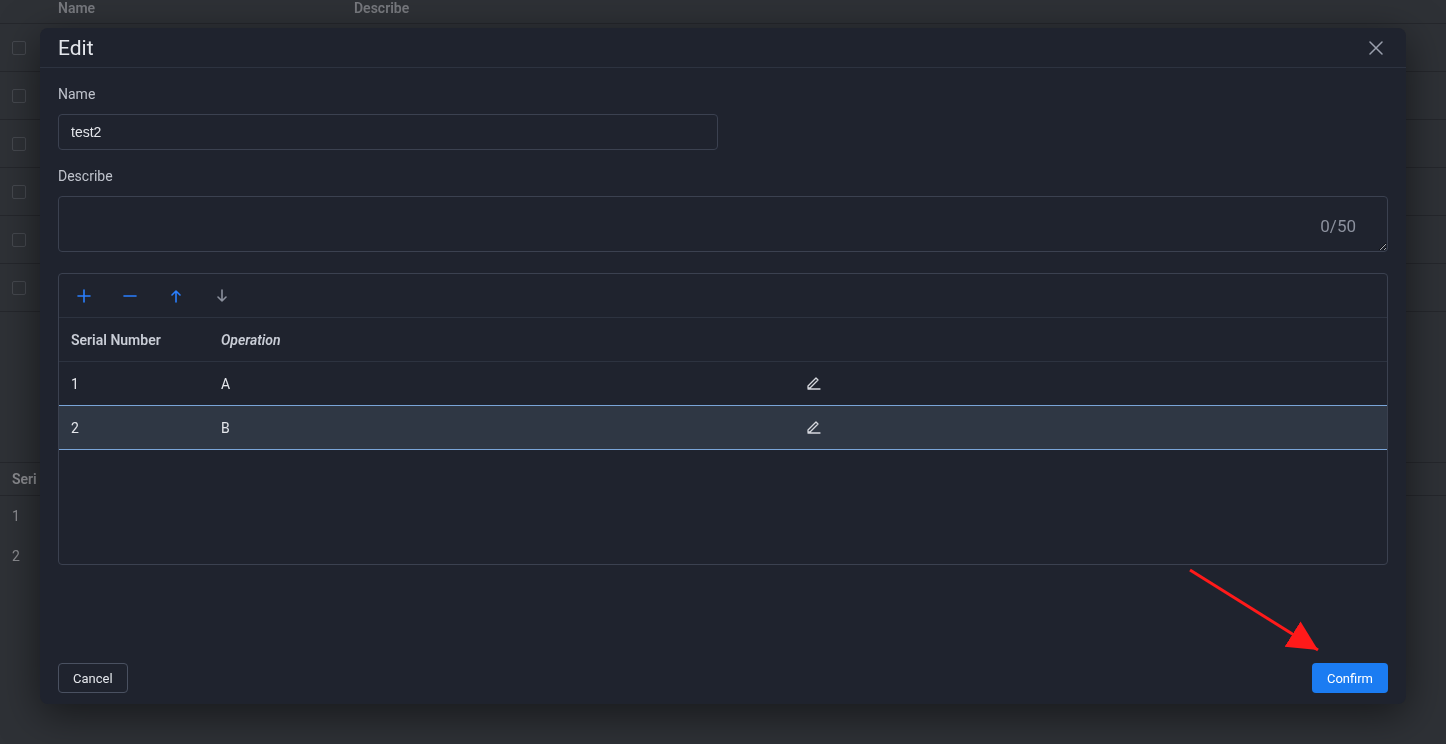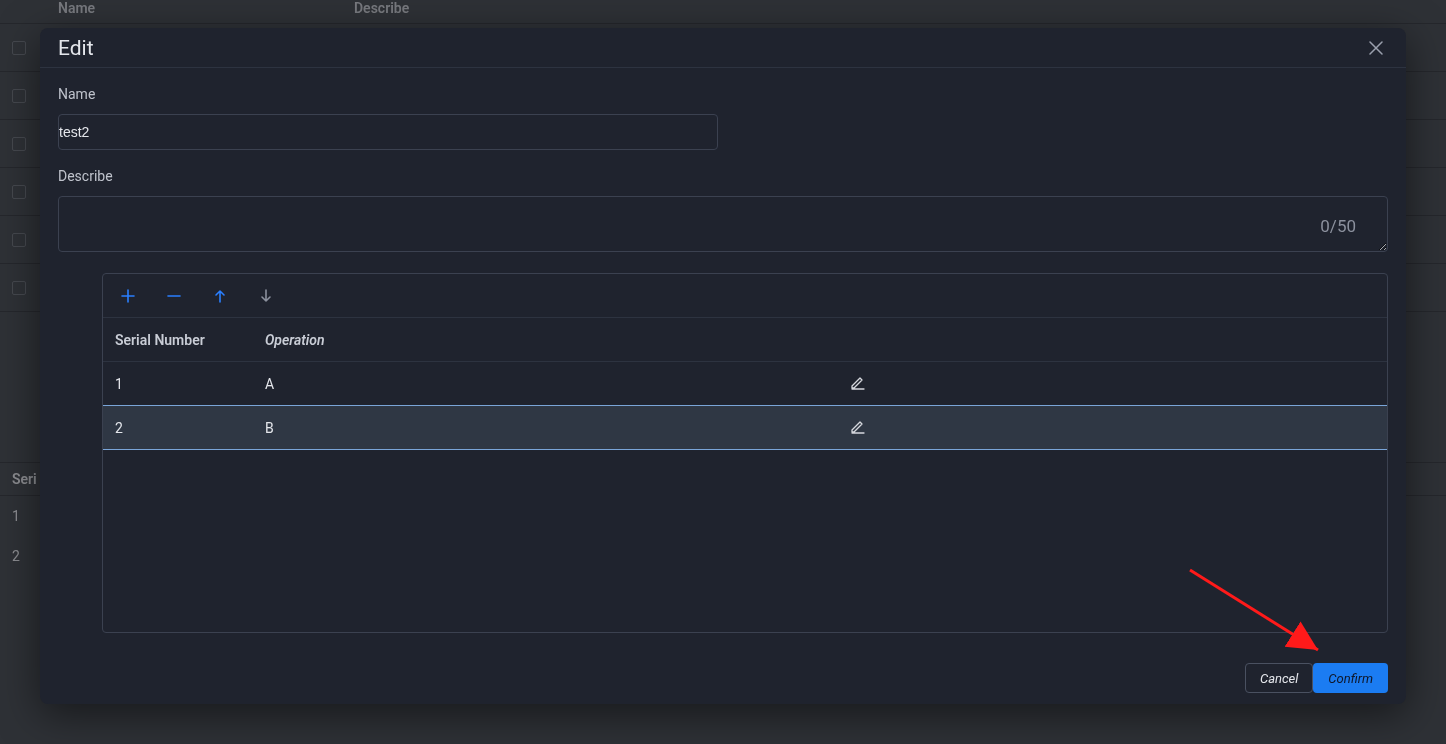--- a/index.html
+++ b/index.html
@@ -95,21 +95,21 @@
   padding: 18px 18px 10px 18px;
   overflow: auto;
 }
 .fld-label { color: #bfc3cc; margin-bottom: 12px; }
 .fld-input {
   width: 660px;
   height: 36px;
   background: transparent;
   border: 1px solid #3b4150;
   border-radius: 4px;
-  padding: 0 0;
+  padding: 0 12px;
   color: #e4e6eb;
   font-size: 14px;
   outline: none;
 }
 .fld-textarea-wrap {
   position: relative;
   width: 100%;
 }
 .fld-textarea {
   width: 100%;
@@ -130,25 +130,24 @@
   transform: translateY(-50%);
   color: #8b909d;
   font-size: 17px;
   pointer-events: none;
 }
 .spacer { height: 18px; }
 
 .inner-table-wrap {
   border: 1px solid #3b4150;
   border-radius: 4px;
-  height: 360px;
+  height: 292px;
   display: flex;
   flex-direction: column;
   overflow: hidden;
-  margin-left: 44px;
 }
 .inner-toolbar {
   height: 44px;
   display: flex;
   align-items: center;
   gap: 28px;
   padding: 0 16px;
   border-bottom: 1px solid #2d3340;
 }
 .tb-btn {
@@ -186,42 +185,42 @@
   background: #2f3744;
 }
 .op-icon {
   width: 18px; height: 18px; color: #d6d8de; cursor: pointer;
 }
 
 .dlg-footer {
   height: 52px;
   display: flex;
   align-items: center;
-  justify-content: flex-end;
+  justify-content: space-between;
+  gap: 12px;
   padding: 0 18px;
-  font-style: italic;
 }
 .btn {
   height: 30px;
   padding: 0 14px;
   border-radius: 4px;
   font-size: 13px;
   display: flex;
   align-items: center;
   cursor: pointer;
   border: 1px solid transparent;
 }
 .btn-cancel {
   background: transparent;
   border-color: #4a5161;
   color: #e4e6eb;
 }
 .btn-confirm {
   background: #1b7cf2;
-  color: #0f172a;
+  color: #ffffff;
 }
 
 
 .arrow-svg {
   position: absolute;
   left: 0; top: 0;
   width: 1446px; height: 744px;
   pointer-events: none;
 }
 </style>

